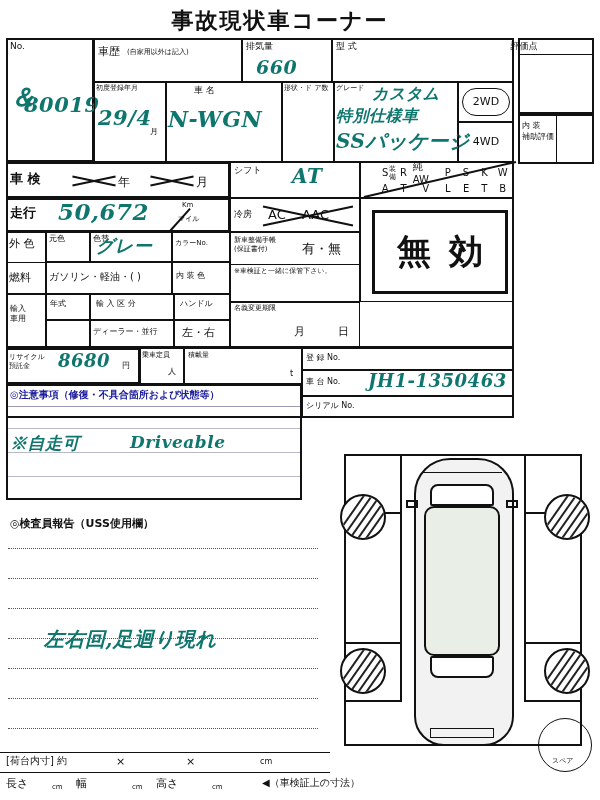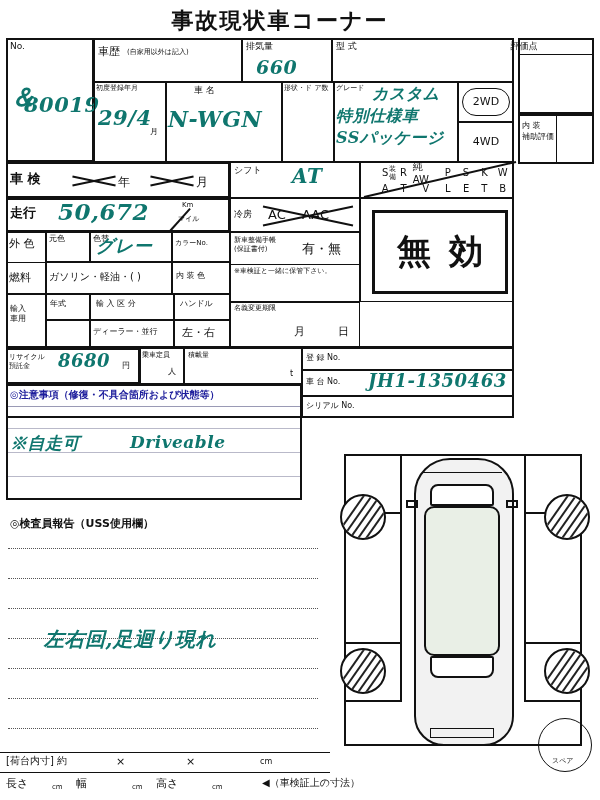--- a/index.html
+++ b/index.html
@@ -106,21 +106,21 @@
   <div class="abs lbl" style="left:170px;top:86px;margin-left:24px;">車 名</div>
   <div class="abs hand" style="left:168px;top:106px;font-size:22px;">N-WGN</div>
 
   <div class="bx" style="left:282px;top:82px;width:52px;height:80px;"></div>
   <div class="abs lbl7" style="left:284px;top:85px;">形状・ド ア数</div>
 
   <div class="bx" style="left:334px;top:82px;width:124px;height:80px;"></div>
   <div class="abs lbl7" style="left:336px;top:85px;">グレード</div>
   <div class="abs hand" style="left:372px;top:84px;font-size:16px;">カスタム</div>
   <div class="abs hand" style="left:336px;top:106px;font-size:16px;">特別仕様車</div>
-  <div class="abs hand" style="left:336px;top:128px;font-size:16px;text-align:right;">SSパッケージ</div>
+  <div class="abs hand" style="left:336px;top:128px;font-size:20px;text-align:right;">SSパッケージ</div>
 
   <div class="bx" style="left:458px;top:82px;width:56px;height:40px;"></div>
   <div class="abs lbl center" style="left:462px;top:88px;width:48px;height:28px;border:1px solid #111;border-radius:14px;font-size:11px;">2WD</div>
   <div class="bx" style="left:458px;top:122px;width:56px;height:40px;"></div>
   <div class="abs lbl center" style="left:458px;top:122px;width:56px;height:40px;font-size:11px;">4WD</div>
 
   <div class="bx" style="left:6px;top:162px;width:224px;height:36px;border-width:2px;"></div>
   <div class="abs lbl" style="left:10px;top:172px;font-size:13px;font-weight:700;">車 検</div>
   <div class="abs lbl" style="left:118px;top:176px;font-size:12px;">年</div>
   <div class="abs lbl" style="left:196px;top:176px;font-size:12px;">月</div>

